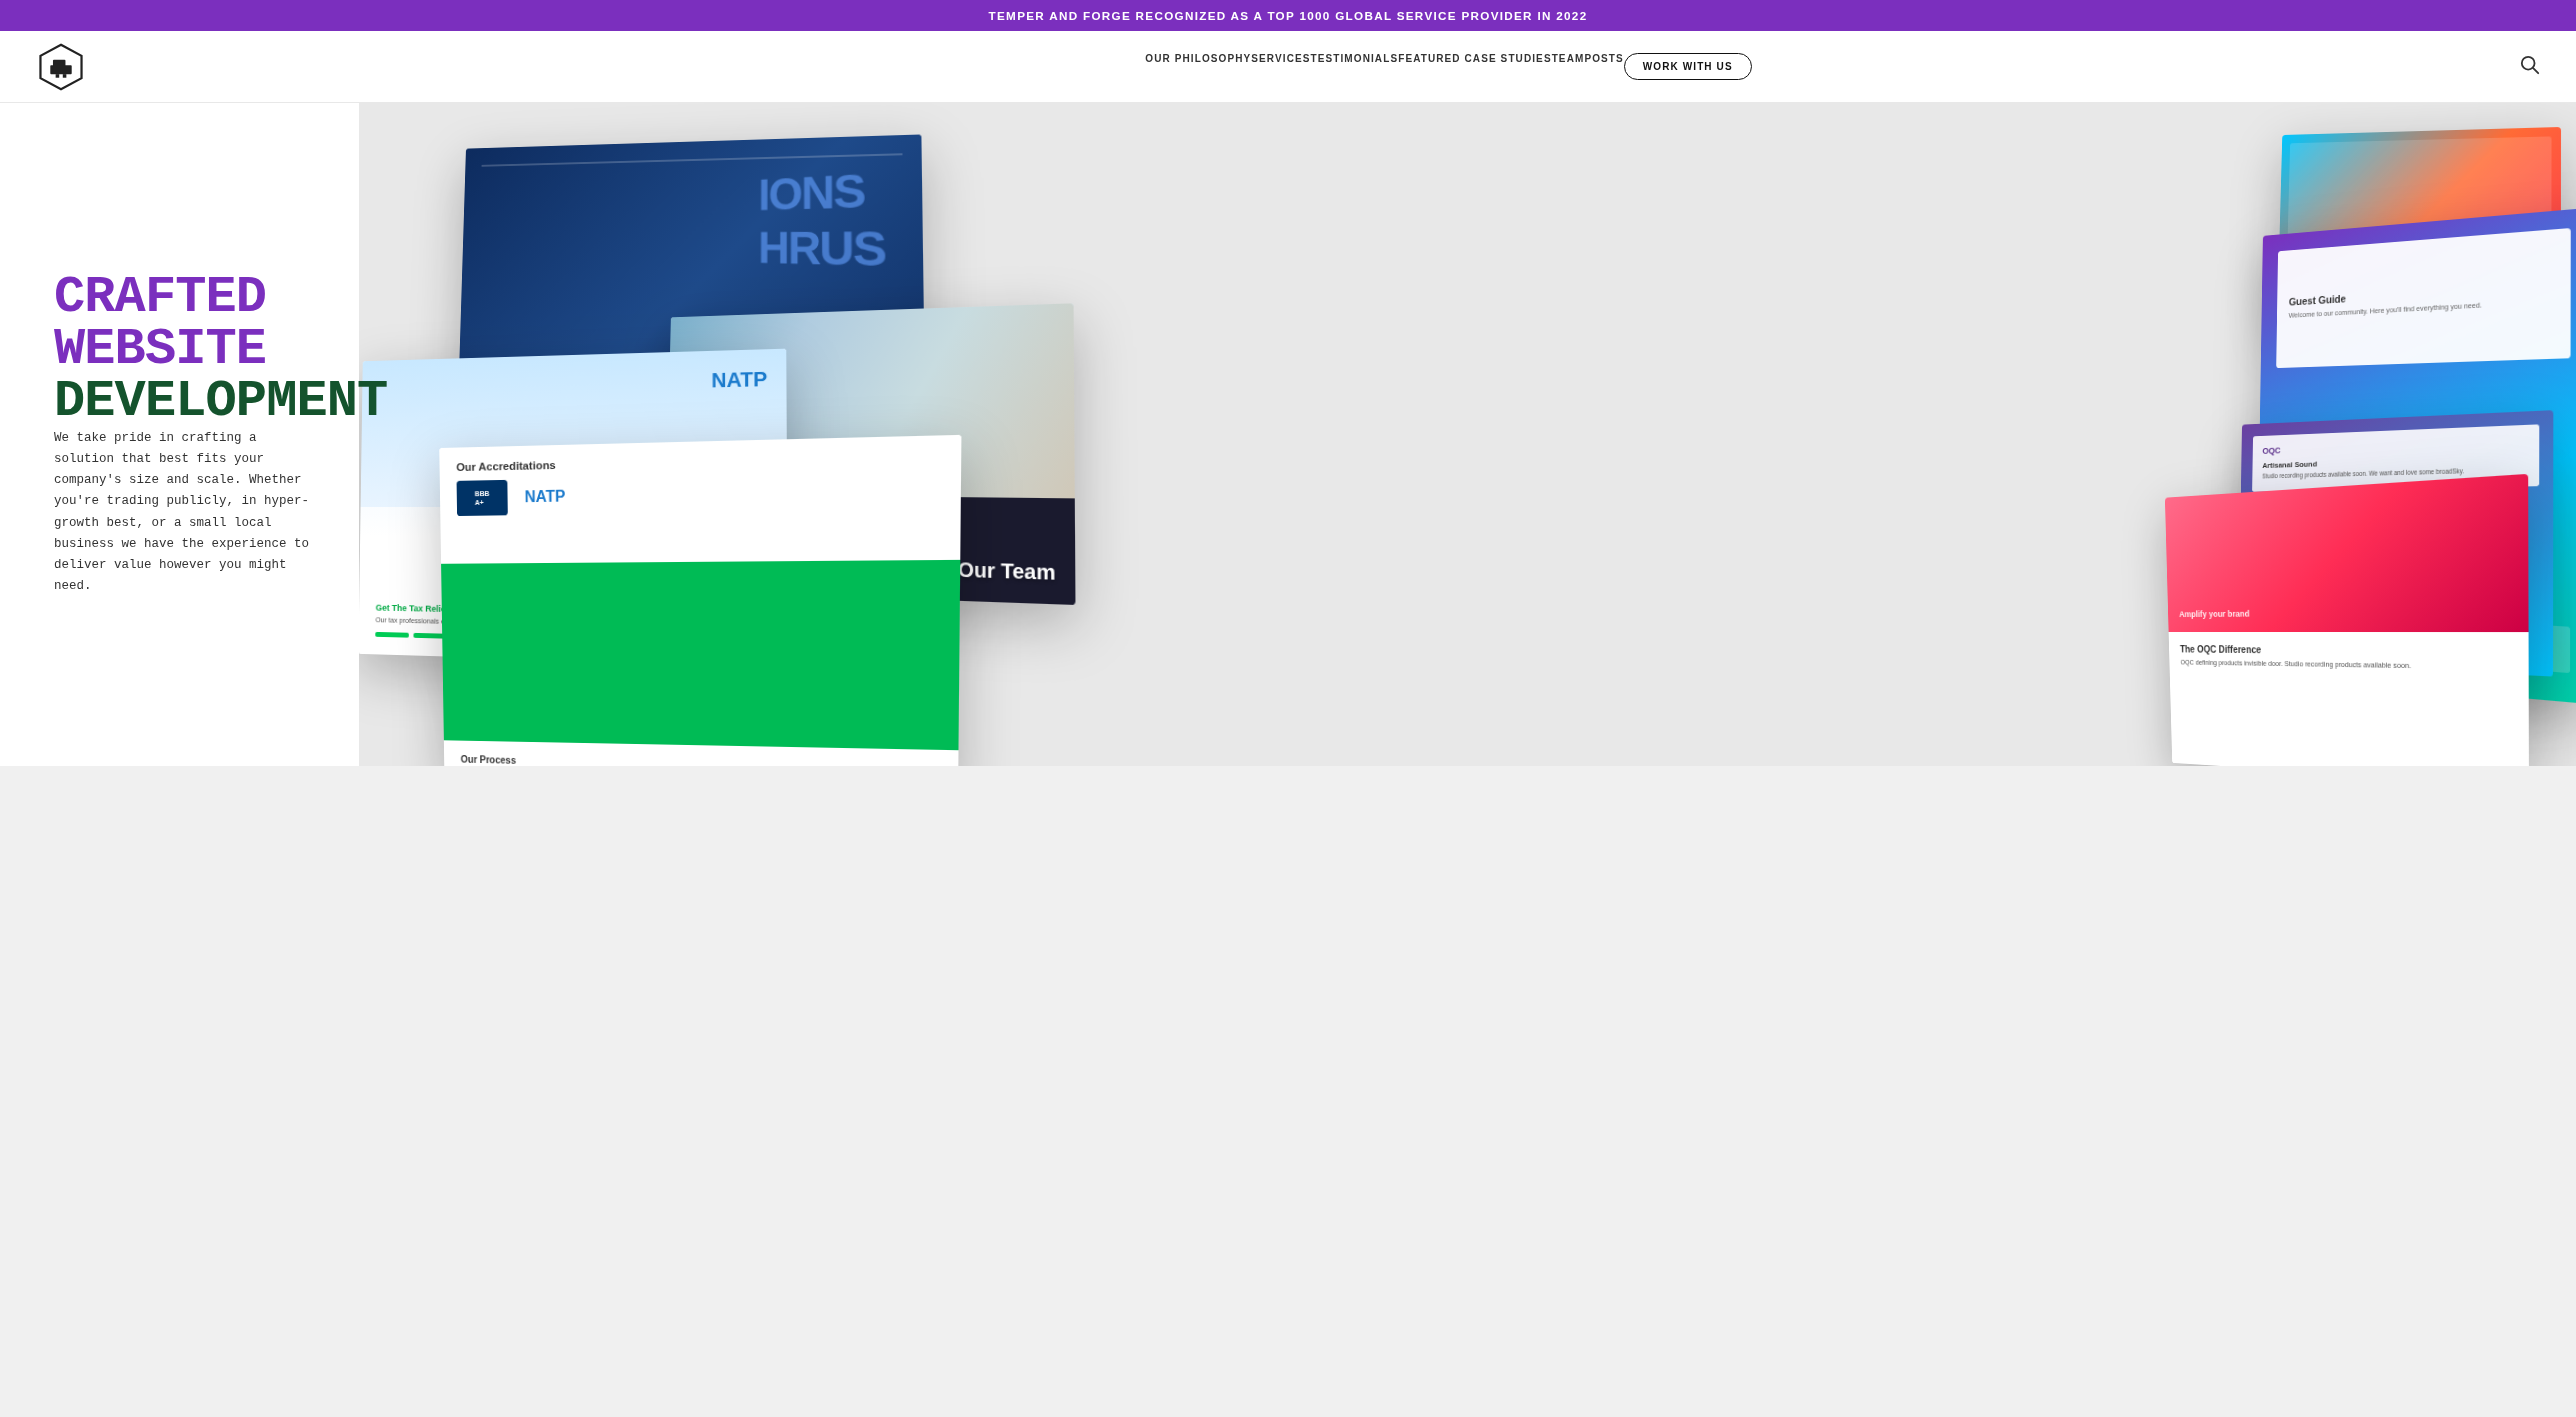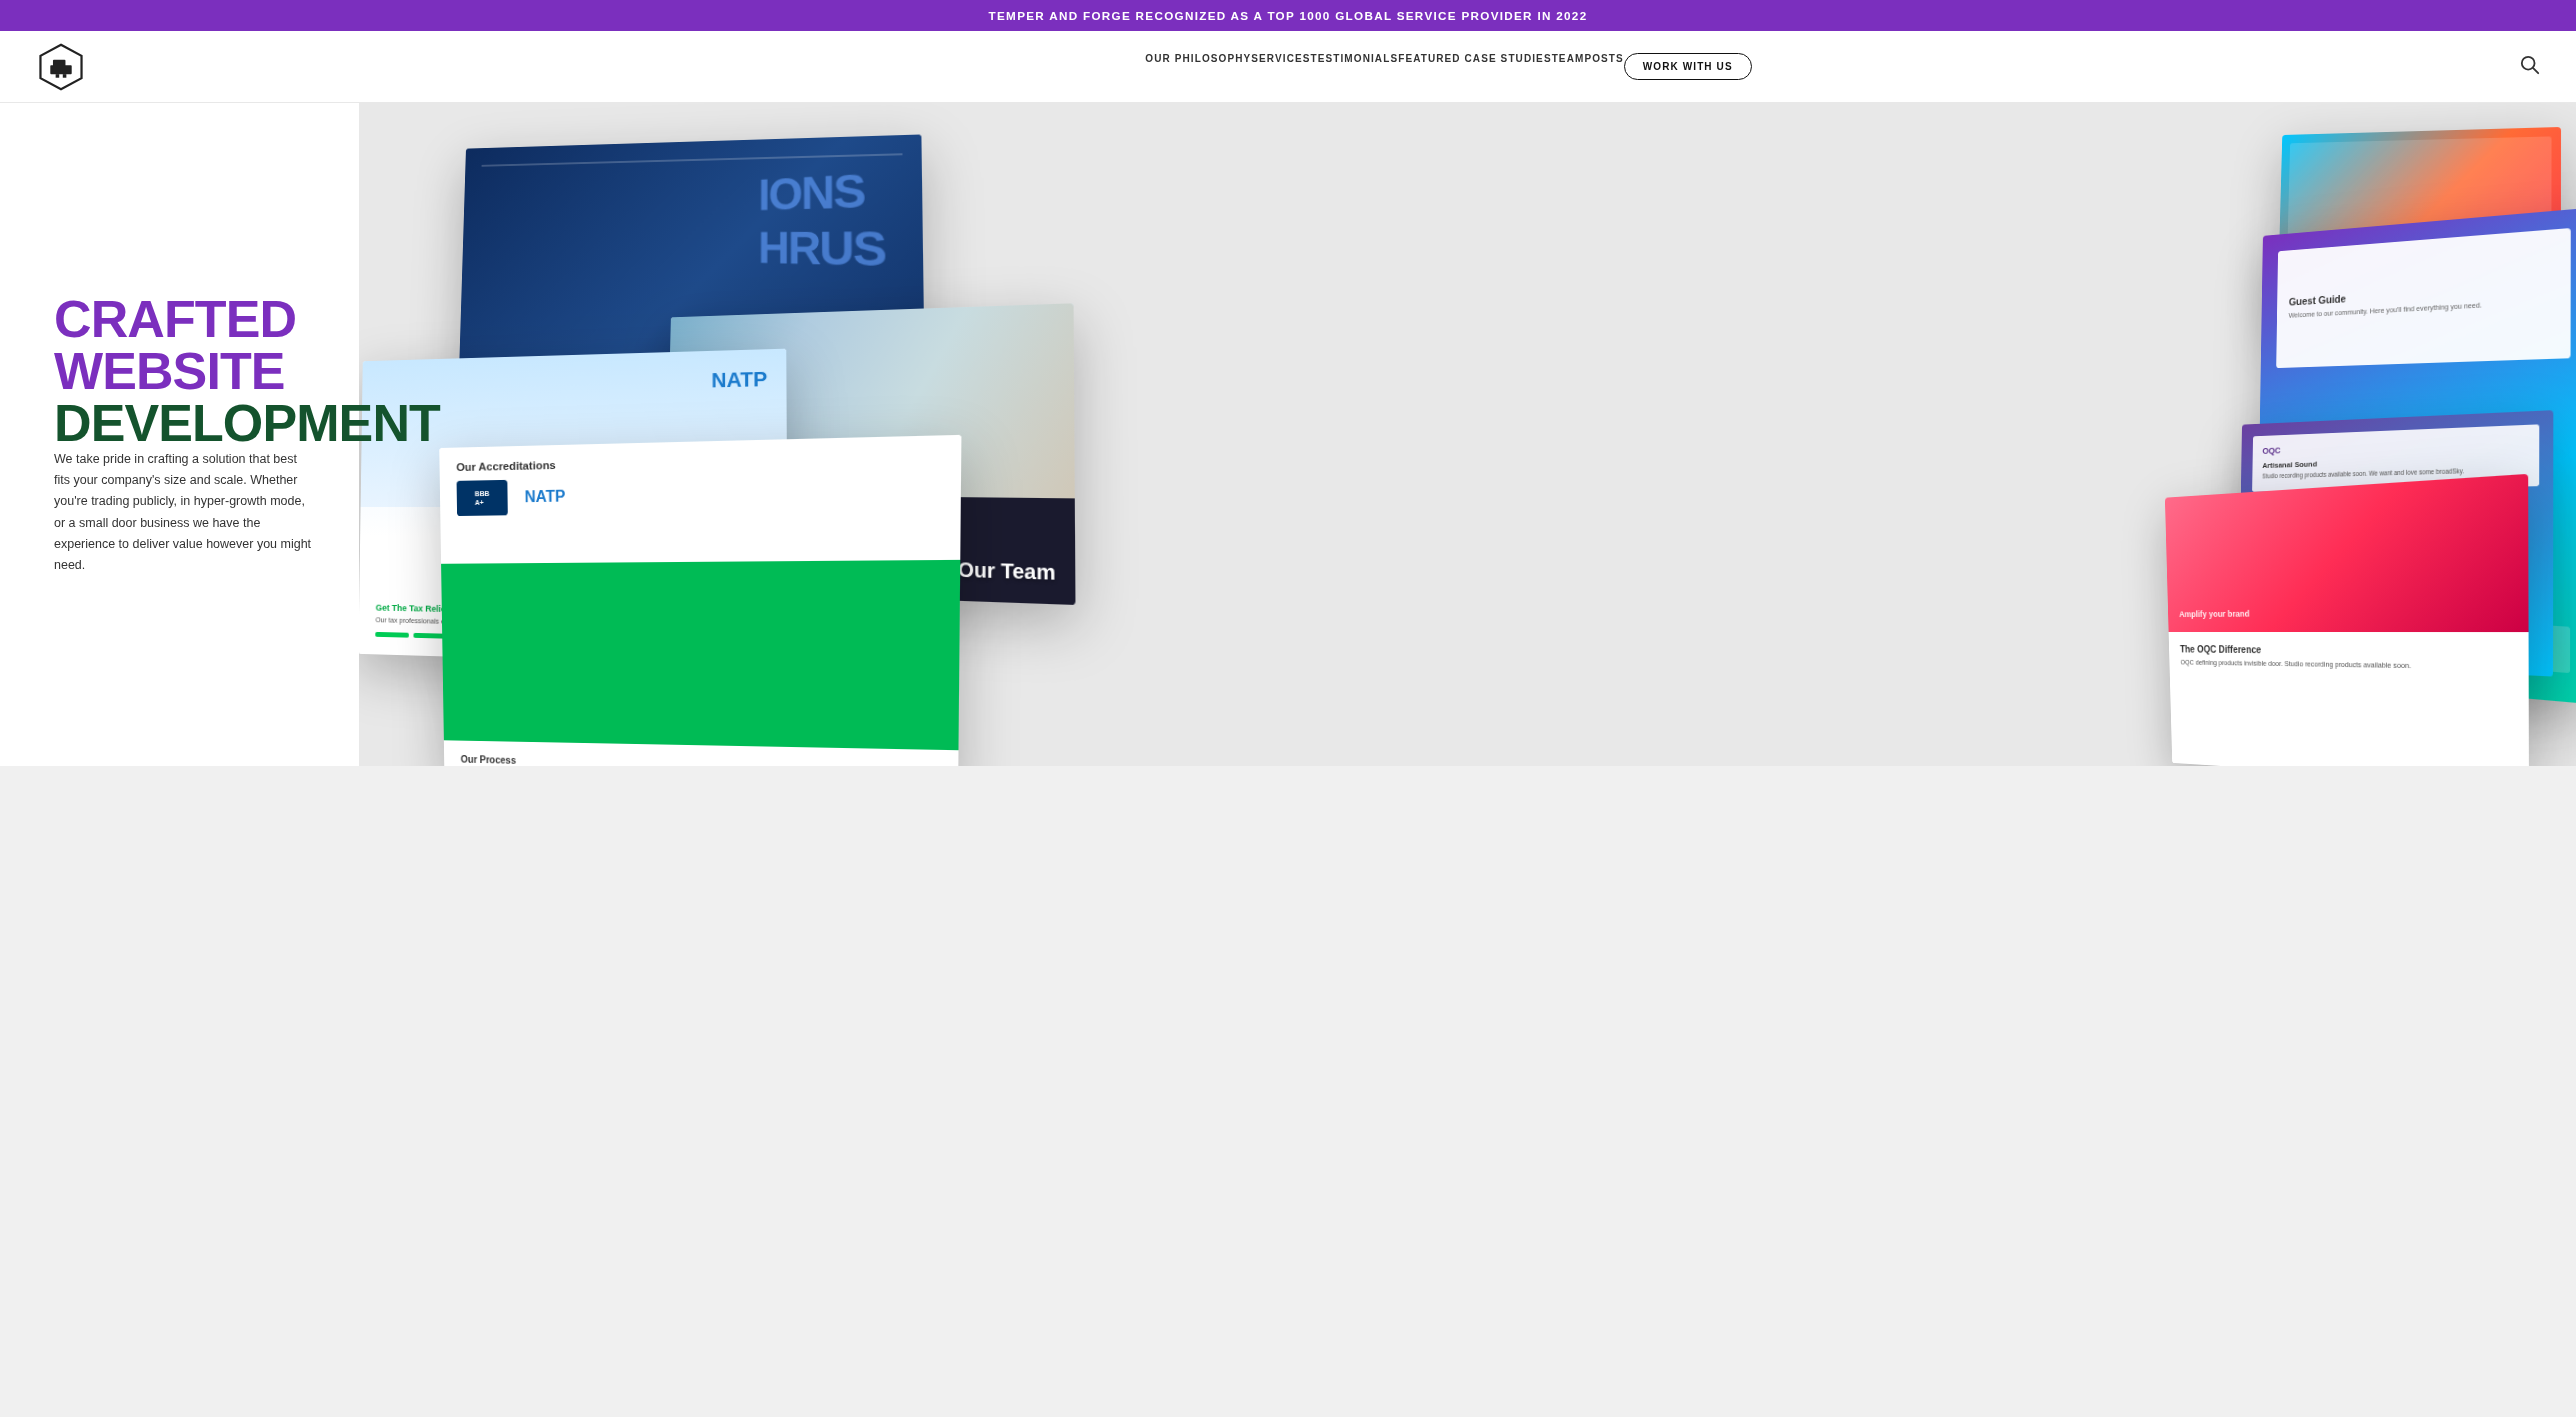--- a/index.html
+++ b/index.html
@@ -100,20 +100,21 @@
     .hero-left {
       width: 359px;
       flex-shrink: 0;
       background: #ffffff;
       display: flex;
       flex-direction: column;
       justify-content: center;
       padding: 54px 45px 54px 54px;
       position: relative;
       z-index: 2;
+      font-family: Liberation Mono, monospace;
     }
 
     .hero-heading-line1 {
       font-size: 52px;
       font-weight: 900;
       color: #7b2fbe;
       text-transform: uppercase;
       line-height: 1;
       margin-bottom: 5.4px;
       letter-spacing: -0.9px;
@@ -603,21 +604,21 @@
 </header>
 
 <section class="hero">
 
   <div class="hero-left">
     <h1>
       <span class="hero-heading-line1">CRAFTED WEBSITE</span>
       <br>
       <span class="hero-heading-line2">DEVELOPMENT</span>
     </h1>
-    <p class="hero-description">We take pride in crafting a solution that best fits your company's size and scale. Whether you're trading publicly, in hyper-growth mode, or a small door business we have the experience to deliver value however you might need.</p>
+    <p class="hero-description">We take pride in crafting a solution that best fits your company's size and scale. Whether you're trading publicly, in hyper-growth best, or a small local business we have the experience to deliver value however you might need.</p>
   </div>
 
   <div class="hero-right">
     <div class="mockup-scene">
 
       <div class="mockup-card card-main-blue">
         <div class="card-inner">
           <div class="card-3d-text">
             IONS<br>HRUS
           </div>

